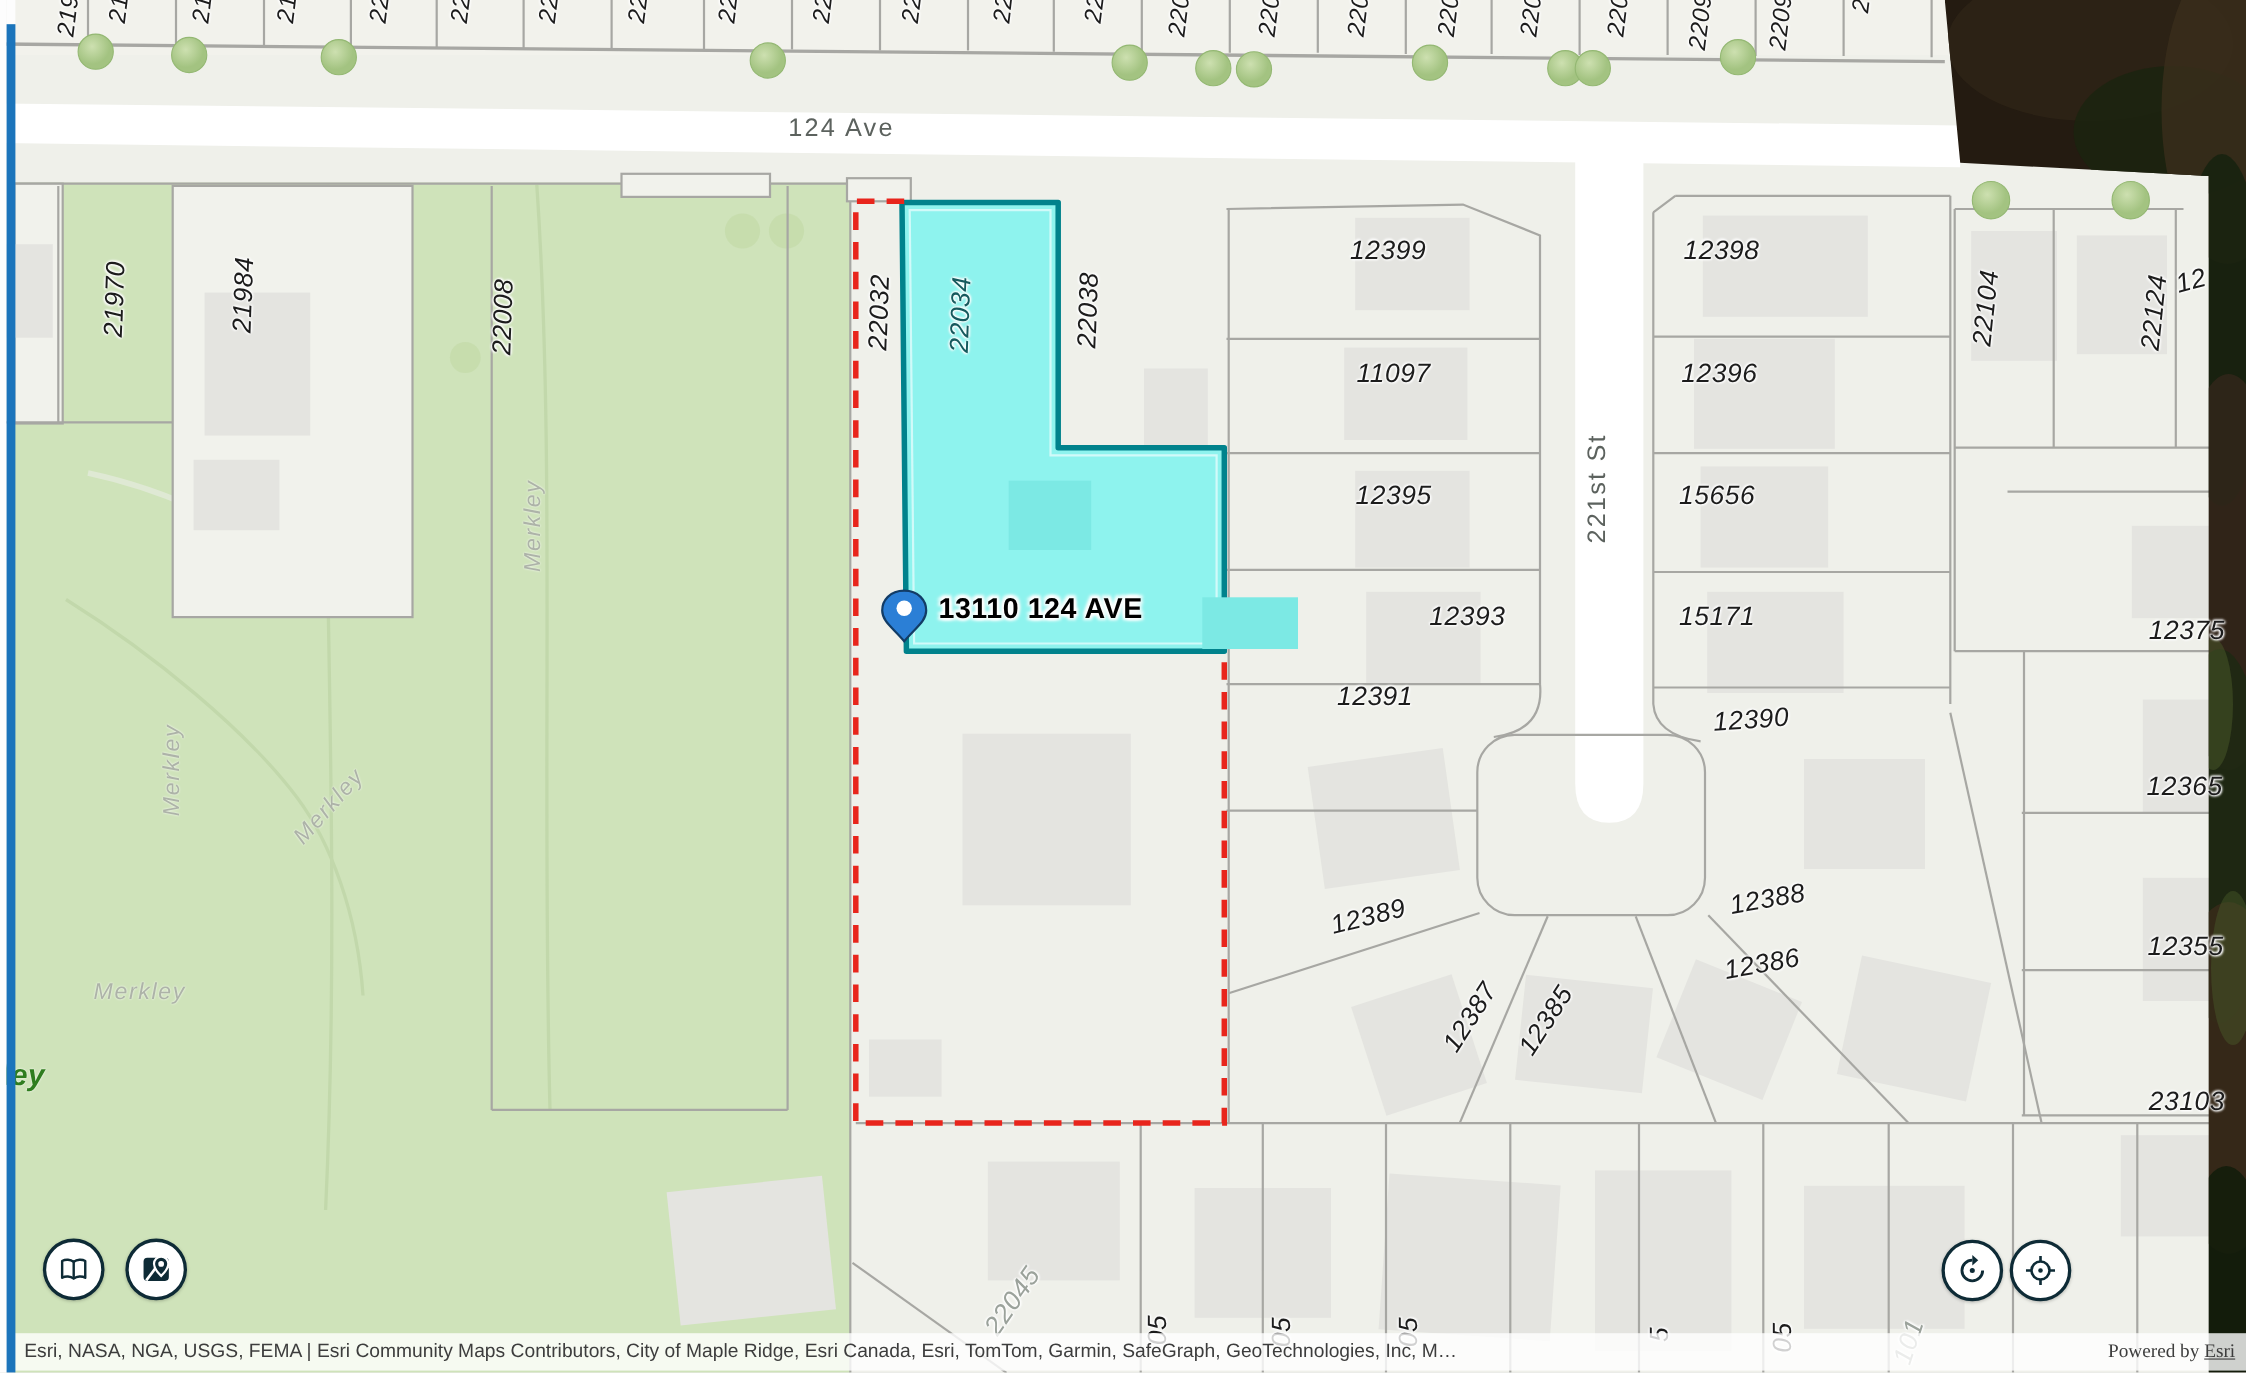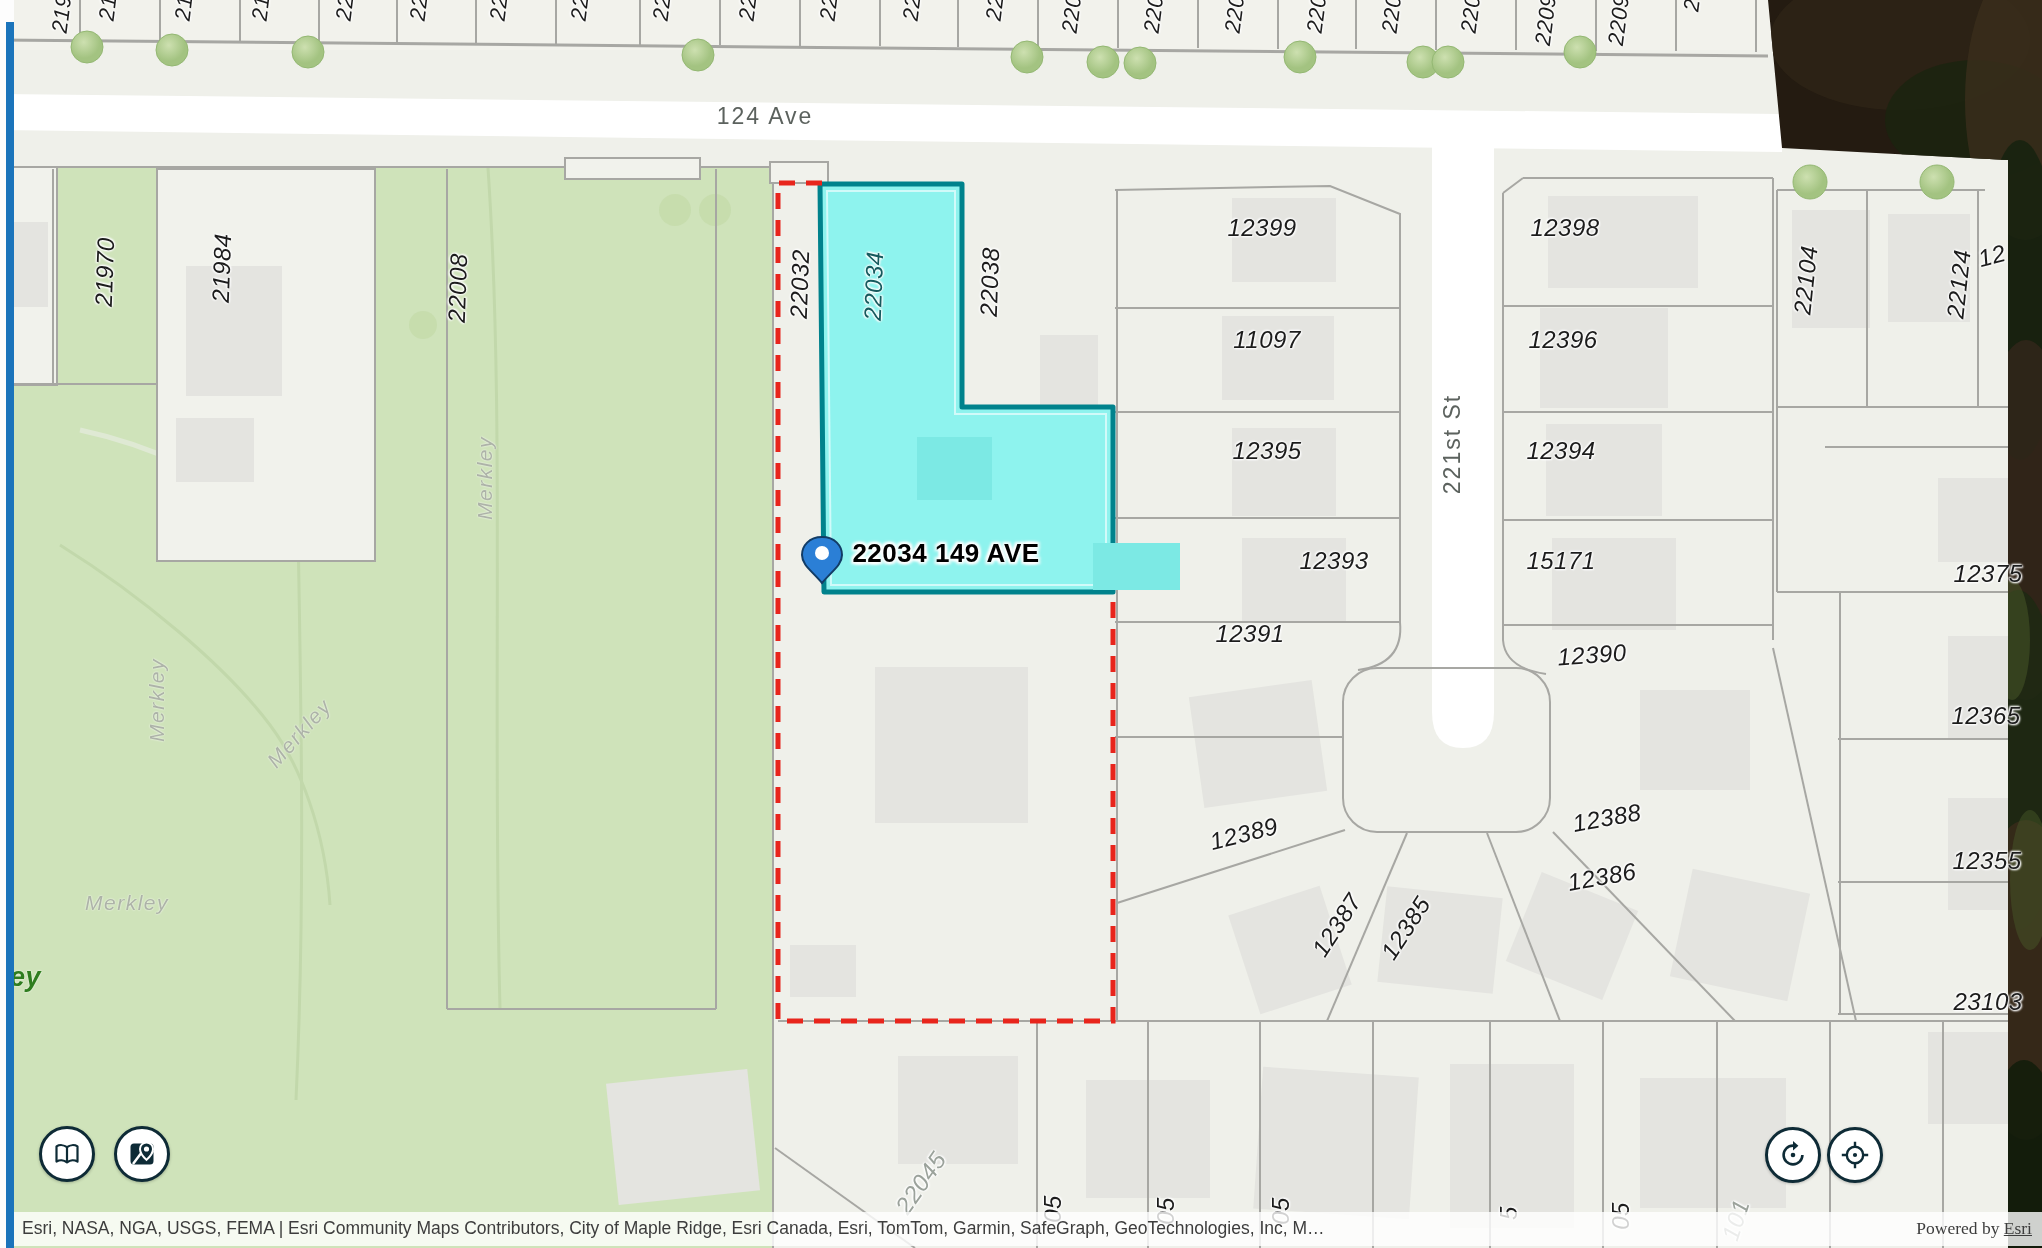--- a/index.html
+++ b/index.html
@@ -219,21 +219,21 @@
     <div class="m" style="left:1267px;top:340px">11097</div>
     <div class="m" style="left:1267px;top:451px">12395</div>
     <div class="m" style="left:1334px;top:561px">12393</div>
     <div class="m" style="left:1250px;top:634px">12391</div>
     <div class="m" style="left:1244px;top:834px;transform:translate(-50%,-50%) rotate(-14deg)">12389</div>
     <div class="m" style="left:1337px;top:925px;transform:translate(-50%,-50%) rotate(-57deg)">12387</div>
     <div class="m" style="left:1406px;top:928px;transform:translate(-50%,-50%) rotate(-57deg)">12385</div>
 
     <div class="m" style="left:1565px;top:228px">12398</div>
     <div class="m" style="left:1563px;top:340px">12396</div>
-    <div class="m" style="left:1561px;top:451px">12394</div>
+    <div class="m" style="left:1561px;top:451px">15656</div>
     <div class="m" style="left:1561px;top:561px">15171</div>
     <div class="m" style="left:1592px;top:655px;transform:translate(-50%,-50%) rotate(-4deg)">12390</div>
     <div class="m" style="left:1607px;top:818px;transform:translate(-50%,-50%) rotate(-10deg)">12388</div>
     <div class="m" style="left:1602px;top:877px;transform:translate(-50%,-50%) rotate(-10deg)">12386</div>
 
     <div class="m" style="left:1806px;top:280px;transform:translate(-50%,-50%) rotate(-84deg)">22104</div>
     <div class="m" style="left:1959px;top:284px;transform:translate(-50%,-50%) rotate(-84deg)">22124</div>
     <div class="m" style="left:1992px;top:256px;transform:translate(-50%,-50%) rotate(-15deg)">12</div>
     <div class="m" style="left:1988px;top:574px">12375</div>
     <div class="m" style="left:1986px;top:716px">12365</div>
@@ -249,21 +249,21 @@
     <div class="m faintlbl" style="left:1736px;top:1220px;transform:translate(-50%,-50%) rotate(-72deg)">101</div>
 
     <div class="m st" style="left:765px;top:116px">124 Ave</div>
     <div class="m st" style="left:1452px;top:444px;transform:translate(-50%,-50%) rotate(-90deg)">221st St</div>
     <div class="m merk" style="left:484px;top:478px;transform:translate(-50%,-50%) rotate(-90deg)">Merkley</div>
     <div class="m merk" style="left:156px;top:700px;transform:translate(-50%,-50%) rotate(-90deg)">Merkley</div>
     <div class="m merk" style="left:299px;top:733px;transform:translate(-50%,-50%) rotate(-48deg)">Merkley</div>
     <div class="m merk" style="left:127px;top:902px">Merkley</div>
     <div class="m ley" style="left:2px;top:962px">ley</div>
 
-    <div class="m pinlbl z5" style="left:946px;top:553px">22034 149 AVE</div>
+    <div class="m pinlbl z5" style="left:946px;top:553px">13110 124 AVE</div>
   </div>
 
   <div class="ctl" style="left:39px;top:1126px">
     <span>
       <svg width="30" height="30" viewBox="0 0 30 30" fill="none" stroke="#0e2b36" stroke-width="2.2" stroke-linejoin="round">
         <path d="M15,8.2 C12,5.8 7.5,5.6 4.5,7.4 L4.5,22.6 C7.5,20.8 12,21 15,23.4 C18,21 22.5,20.8 25.5,22.6 L25.5,7.4 C22.5,5.6 18,5.8 15,8.2 Z"></path>
         <path d="M15,8.2 L15,23.4"></path>
       </svg>
     </span>
   </div>

